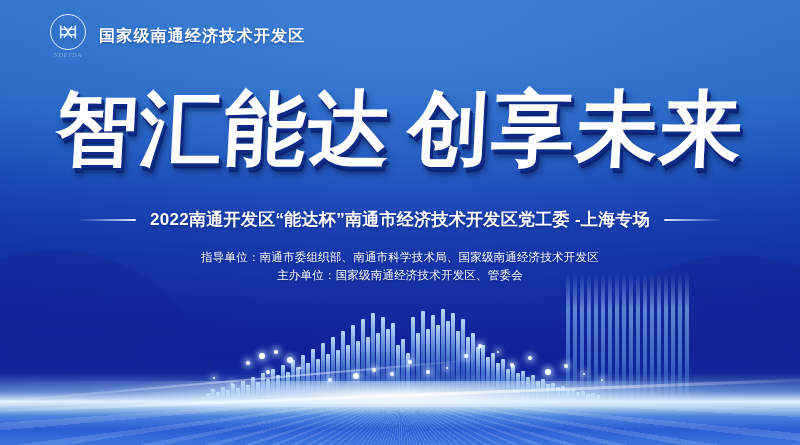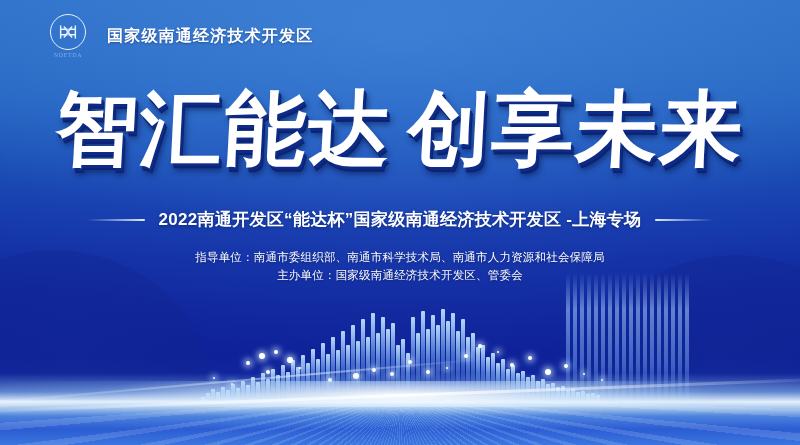--- a/index.html
+++ b/index.html
@@ -177,21 +177,20 @@
     font-family: "Liberation Serif", serif;
     white-space: nowrap;
   }
   .org-name {
     color: #ffffff;
     font-size: 16px;
     font-weight: bold;
     letter-spacing: 1.2px;
     text-shadow: 0 1px 2px rgba(10,30,90,0.45);
     white-space: nowrap;
-    margin-left: 8px;
   }
 
   
   .title-block {
     position: absolute;
     left: 0; right: 0;
     top: 88px;
     text-align: center;
   }
   .main-title {
@@ -421,22 +420,22 @@
     </div>
     <div class="org-name">国家级南通经济技术开发区</div>
   </div>
 
   <div class="title-block">
     <span class="main-title">智汇能达</span><span class="title-gap"></span><span class="main-title">创享未来</span>
   </div>
 
   <div class="subtitle-row">
     <span class="sub-line"></span>
-    <span class="subtitle">2022南通开发区“能达杯”国家级南通经济技术开发区 -上海专场</span>
+    <span class="subtitle">2022南通开发区“能达杯”南通市经济技术开发区党工委 -上海专场</span>
     <span class="sub-line right"></span>
   </div>
 
   <div class="orgs">
-    <div class="org-line">指导单位：南通市委组织部、南通市科学技术局、南通市人力资源和社会保障局</div>
+    <div class="org-line">指导单位：南通市委组织部、南通市科学技术局、国家级南通经济技术开发区</div>
     <div class="org-line">主办单位：国家级南通经济技术开发区、管委会</div>
   </div>
 
 </div>
 
 </body></html>

